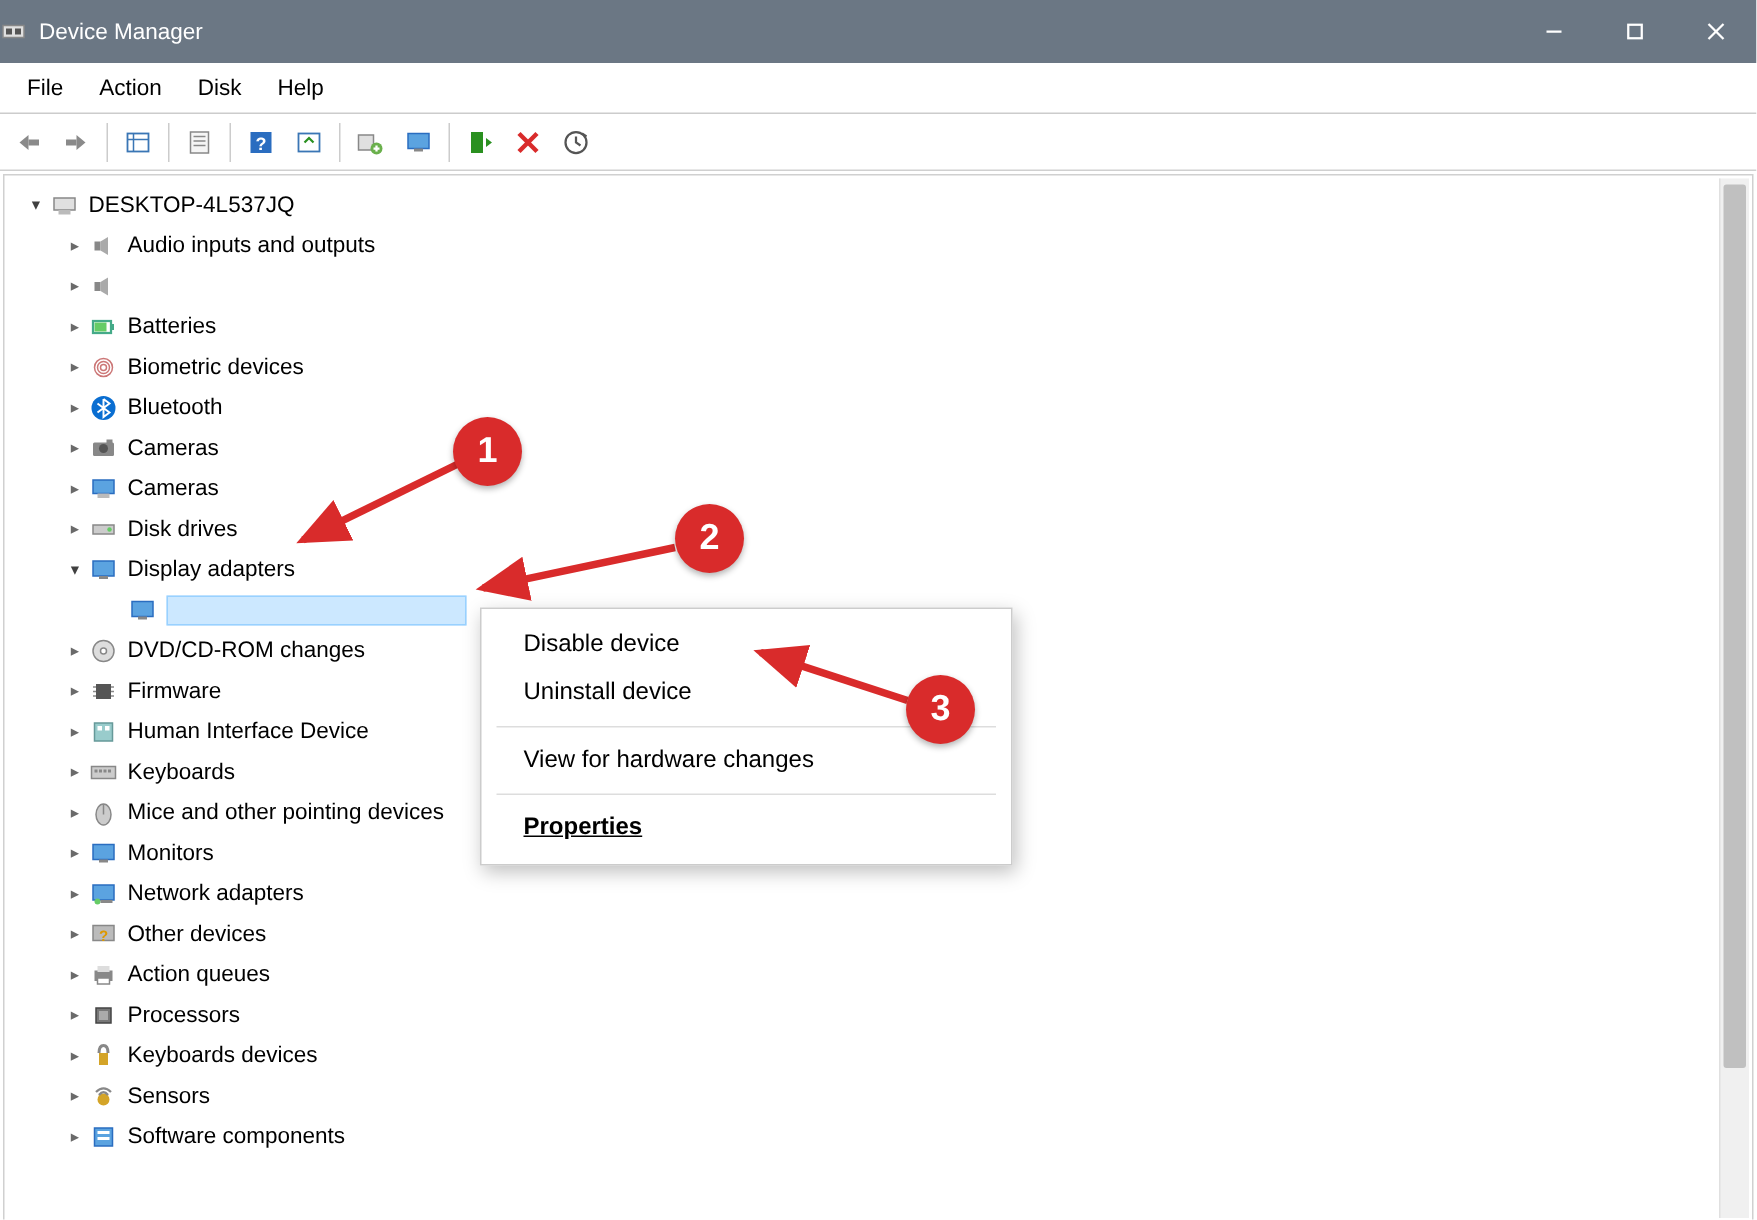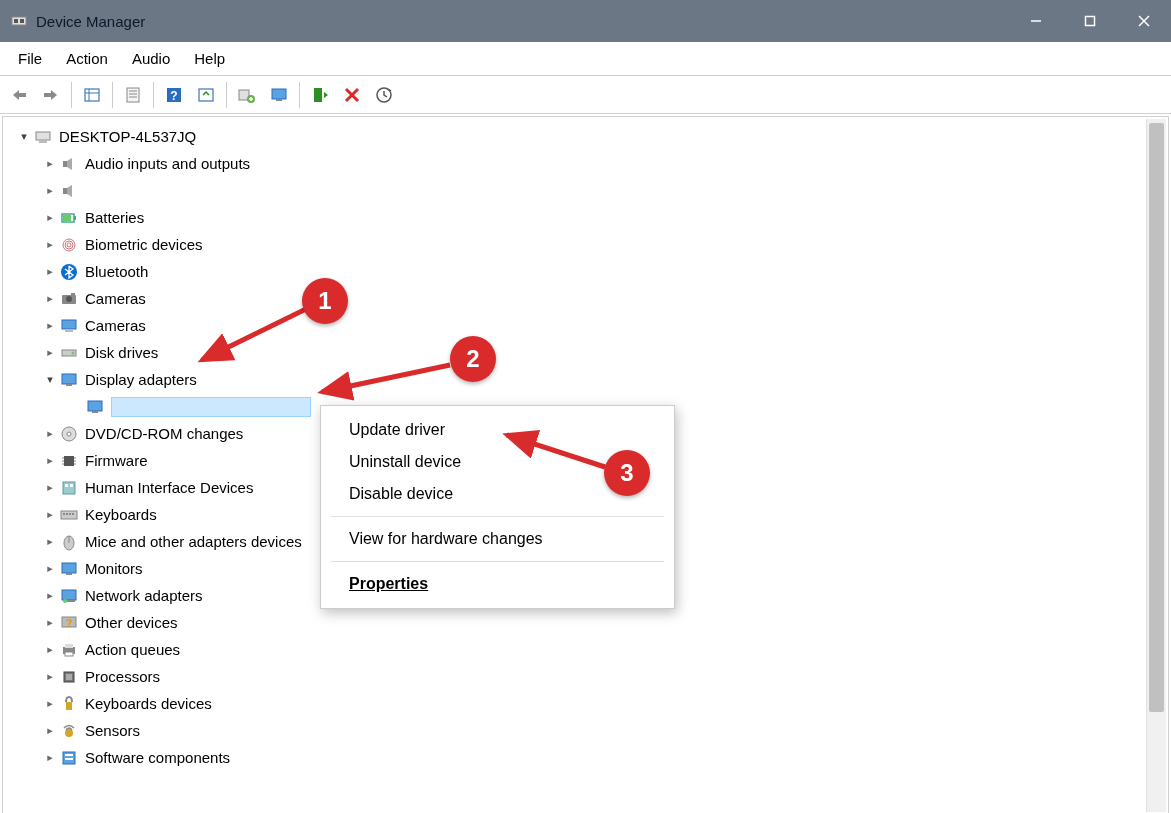--- a/index.html
+++ b/index.html
@@ -1,18 +1,18 @@
 <!DOCTYPE html>
 <html><head>
 <meta charset="utf-8">
 <style>
 * { box-sizing: border-box; margin: 0; padding: 0; }
 body { font-family: "Segoe UI", Tahoma, sans-serif; font-size: 14px; background: #fff; width: 1171px; height: 813px; overflow: hidden; position: relative; }
 
-.titlebar { display: flex; align-items: center; height: 42px; background: #6b7784; color: #0f172a; padding-left: 10px; }
+.titlebar { display: flex; align-items: center; height: 42px; background: #6b7784; color: #ffffff; }
 .titlebar-icon { width: 18px; height: 18px; margin-right: 8px; display: flex; align-items: center; justify-content: center; }
 .titlebar-title { flex: 1; font-size: 15px; }
 .titlebar-btns { display: flex; height: 100%; }
 .titlebar-btn { width: 54px; height: 100%; display: flex; align-items: center; justify-content: center; color: #fff; }
 
 .menubar { display: flex; align-items: center; height: 34px; background: #fff; border-bottom: 1px solid #ccc; padding: 0 6px; }
 .menu-item { padding: 6px 12px; font-size: 15px; }
 
 .toolbar { display: flex; align-items: center; height: 38px; background: #fff; border-bottom: 1px solid #d0d0d0; padding: 0 4px; gap: 2px; }
 .tool-btn { width: 30px; height: 30px; display: flex; align-items: center; justify-content: center; border: 1px solid transparent; }
@@ -69,21 +69,21 @@
           <line x1="1" y1="1" x2="11" y2="11" stroke="#fff" stroke-width="1.5"></line>
           <line x1="11" y1="1" x2="1" y2="11" stroke="#fff" stroke-width="1.5"></line>
         </svg>
       </div>
   </div>
 </div>
 
 <div class="menubar">
   <div class="menu-item">File</div>
   <div class="menu-item">Action</div>
-  <div class="menu-item">Audio</div>
+  <div class="menu-item">Disk</div>
   <div class="menu-item">Help</div>
 </div>
 
 <div class="toolbar">
   <div class="tool-btn">
       <svg width="18" height="14">
         <path d="M9 2 L3 7 L9 12 Z" fill="#8a8a8a"></path>
         <rect x="9" y="5" width="7" height="4" fill="#8a8a8a"></rect>
       </svg>
     </div>
@@ -301,21 +301,21 @@
         </div>
         <div class="tree-row level1">
           <span class="chev">▸</span>
           <span class="tree-icon">
             <svg width="18" height="18">
               <rect x="3" y="3" width="12" height="12" fill="#9cc" stroke="#699"></rect>
               <rect x="5" y="5" width="3" height="3" fill="#fff"></rect>
               <rect x="10" y="5" width="3" height="3" fill="#fff"></rect>
             </svg>
           </span>
-          <span>Human Interface Devices</span>
+          <span>Human Interface Device</span>
         </div>
         <div class="tree-row level1">
           <span class="chev">▸</span>
           <span class="tree-icon">
             <svg width="18" height="18">
               <rect x="1" y="5" width="16" height="8" fill="#ccc" stroke="#888"></rect>
               <rect x="3" y="7" width="2" height="2" fill="#888"></rect>
               <rect x="6" y="7" width="2" height="2" fill="#888"></rect>
               <rect x="9" y="7" width="2" height="2" fill="#888"></rect>
               <rect x="12" y="7" width="2" height="2" fill="#888"></rect>
@@ -324,21 +324,21 @@
           <span>Keyboards</span>
         </div>
         <div class="tree-row level1">
           <span class="chev">▸</span>
           <span class="tree-icon">
             <svg width="18" height="18">
               <ellipse cx="9" cy="10" rx="5" ry="7" fill="#ccc" stroke="#888"></ellipse>
               <line x1="9" y1="3" x2="9" y2="10" stroke="#888"></line>
             </svg>
           </span>
-          <span>Mice and other adapters devices</span>
+          <span>Mice and other pointing devices</span>
         </div>
         <div class="tree-row level1">
           <span class="chev">▸</span>
           <span class="tree-icon">
             <svg width="18" height="18">
               <rect x="2" y="3" width="14" height="10" fill="#5ba3e0" stroke="#2a6dc0"></rect>
               <rect x="6" y="13" width="6" height="2" fill="#888"></rect>
             </svg>
           </span>
           <span>Monitors</span>
@@ -418,23 +418,22 @@
           <span>Software components</span>
         </div>
       </div>
   </div>
   <div class="scrollbar">
     <div class="scrollbar-thumb"></div>
   </div>
 </div>
 
 <div class="context-menu">
-  <div class="ctx-item">Update driver</div>
+  <div class="ctx-item">Disable device</div>
   <div class="ctx-item">Uninstall device</div>
-  <div class="ctx-item">Disable device</div>
   <div class="ctx-sep"></div>
   <div class="ctx-item">View for hardware changes</div>
   <div class="ctx-sep"></div>
   <div class="ctx-item ctx-bold">Properties</div>
 </div>
 
 <div class="badge" style="left:302px; top:278px;">1</div>
 <div class="badge" style="left:450px; top:336px;">2</div>
 <div class="badge" style="left:604px; top:450px;">3</div>
 

